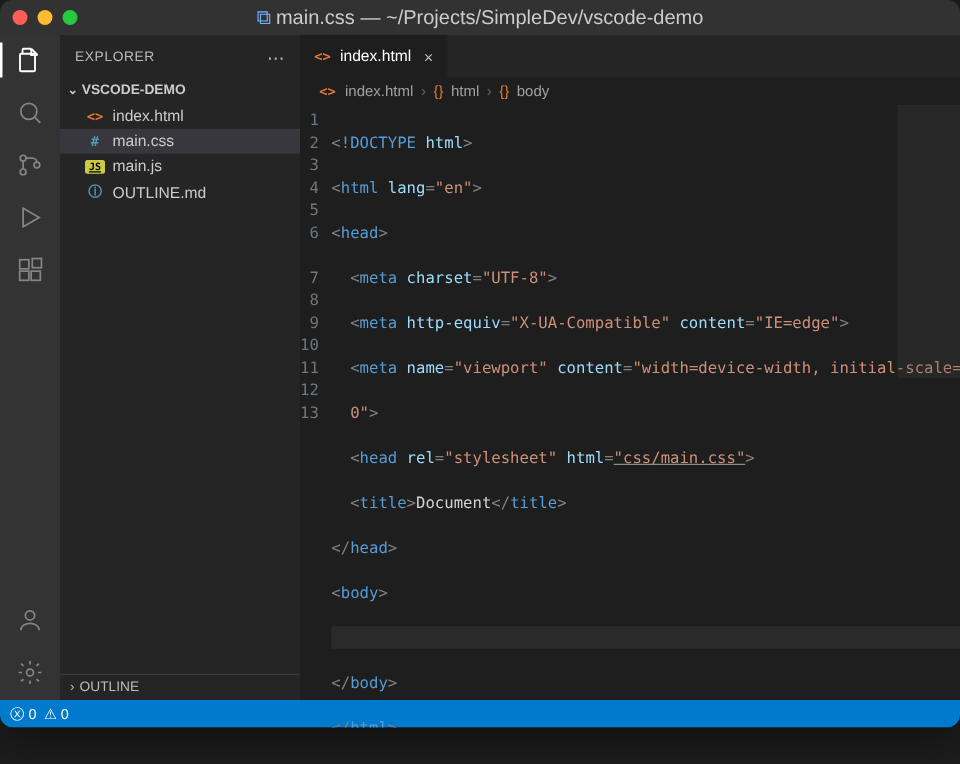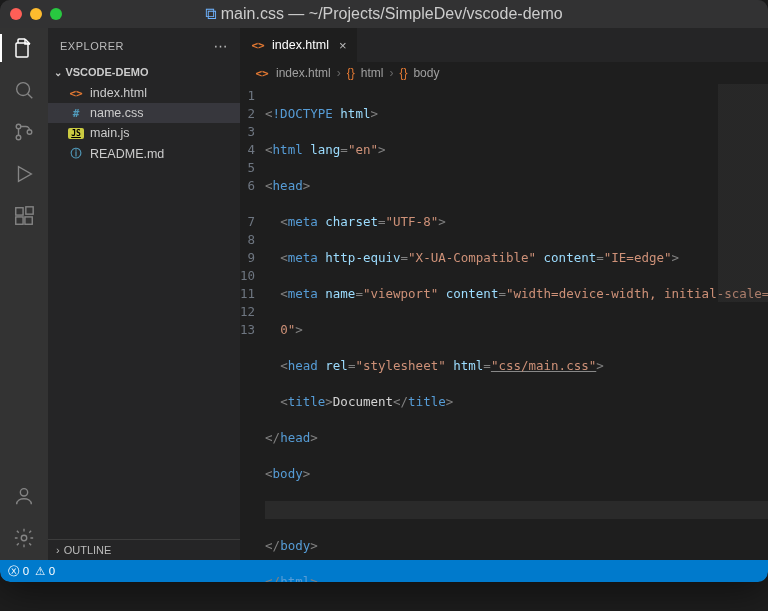--- a/index.html
+++ b/index.html
@@ -130,29 +130,29 @@
         <span class="chev">⌄</span>
         <span>VSCODE-DEMO</span>
       </div>
       <div class="tree">
         <div class="treeitem">
             <span class="ico html">&lt;&gt;</span>
             <span>index.html</span>
           </div>
         <div class="treeitem sel">
             <span class="ico css">#</span>
-            <span>name.css</span>
+            <span>main.css</span>
           </div>
         <div class="treeitem">
             <span class="ico js">JS</span>
             <span>main.js</span>
           </div>
         <div class="treeitem">
             <span class="ico md">ⓘ</span>
-            <span>README.md</span>
+            <span>OUTLINE.md</span>
           </div>
       </div>
       <div style="flex:1"></div>
       <div class="outline">
           <span>›</span>
           <span>OUTLINE</span>
         </div>
     </div>
 
     <div class="main">

